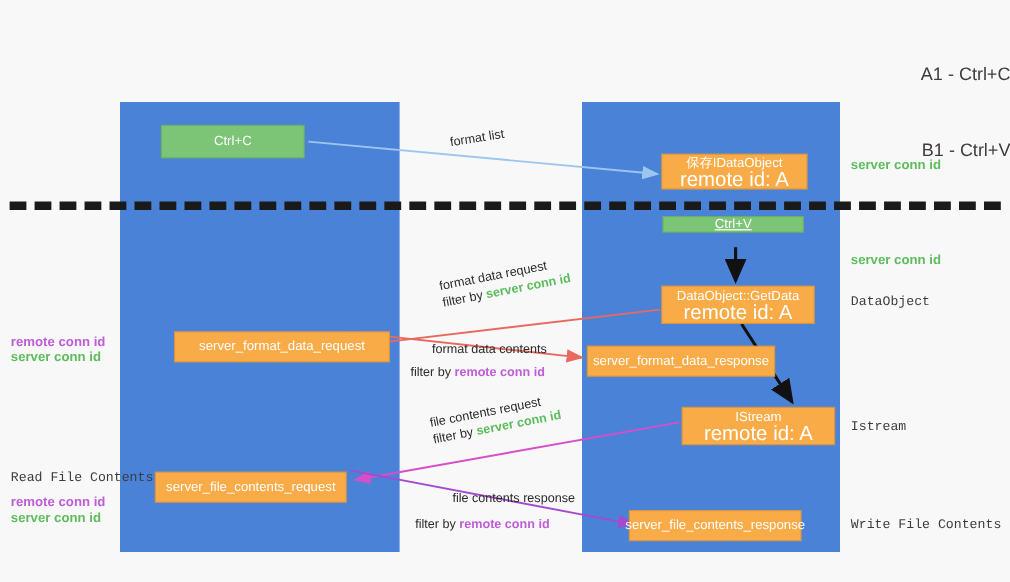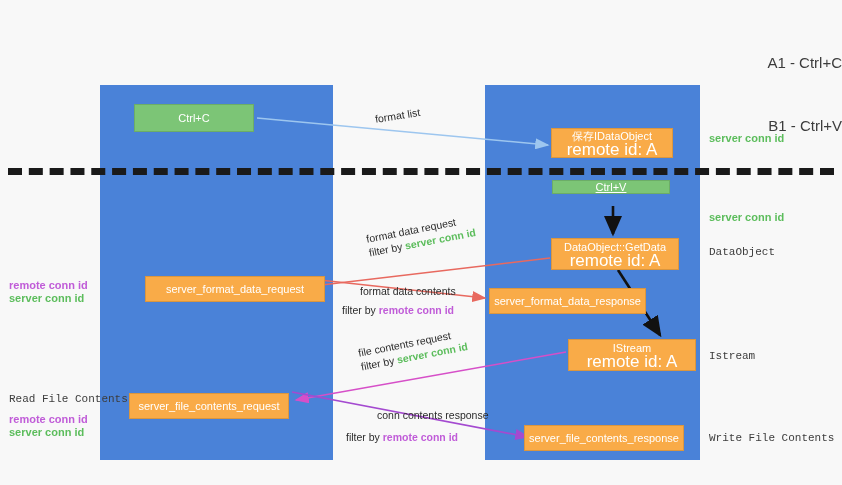--- a/index.html
+++ b/index.html
@@ -191,21 +191,21 @@
   </div>
 
   <div class="abs box orange" style="left:489px; top:288px; width:157px; height:26px;">
     <span>server_format_data_response</span>
   </div>
 
   <div class="abs box orange" style="left:129px; top:393px; width:160px; height:26px;">
     <span>server_file_contents_request</span>
   </div>
 
-  <div class="abs box orange" style="left:524px; top:425px; width:160px; height:26px;">
+  <div class="abs box orange" style="left:524px; top:425px; width:144px; height:26px;">
     <span>server_file_contents_response</span>
   </div>
 
   <div class="abs ann green" style="left:709px; top:131px;">server conn id</div>
 
   <div class="abs ann green" style="left:709px; top:210px;">server conn id</div>
 
   <div class="abs ann dark" style="left:709px; top:245px;">DataObject</div>
 
   <div class="abs ann dark" style="left:709px; top:349px;">Istream</div>
@@ -238,19 +238,19 @@
   </div>
 
   <div class="abs flow-label rot-b" style="left:357px; top:346px;">
     <div>file contents request</div>
     <div>
       <span>filter by </span><span class="hl-green">server conn id</span>
     </div>
   </div>
 
   <div class="abs flow-label" style="left:377px; top:408px;">
-    <div>conn contents response</div>
+    <div>file contents response</div>
     <div style="margin-top:8px; margin-left:-31px;">
       <span>filter by </span><span class="hl-purple">remote conn id</span>
     </div>
   </div>
 
 </div>
 
 </body></html>

